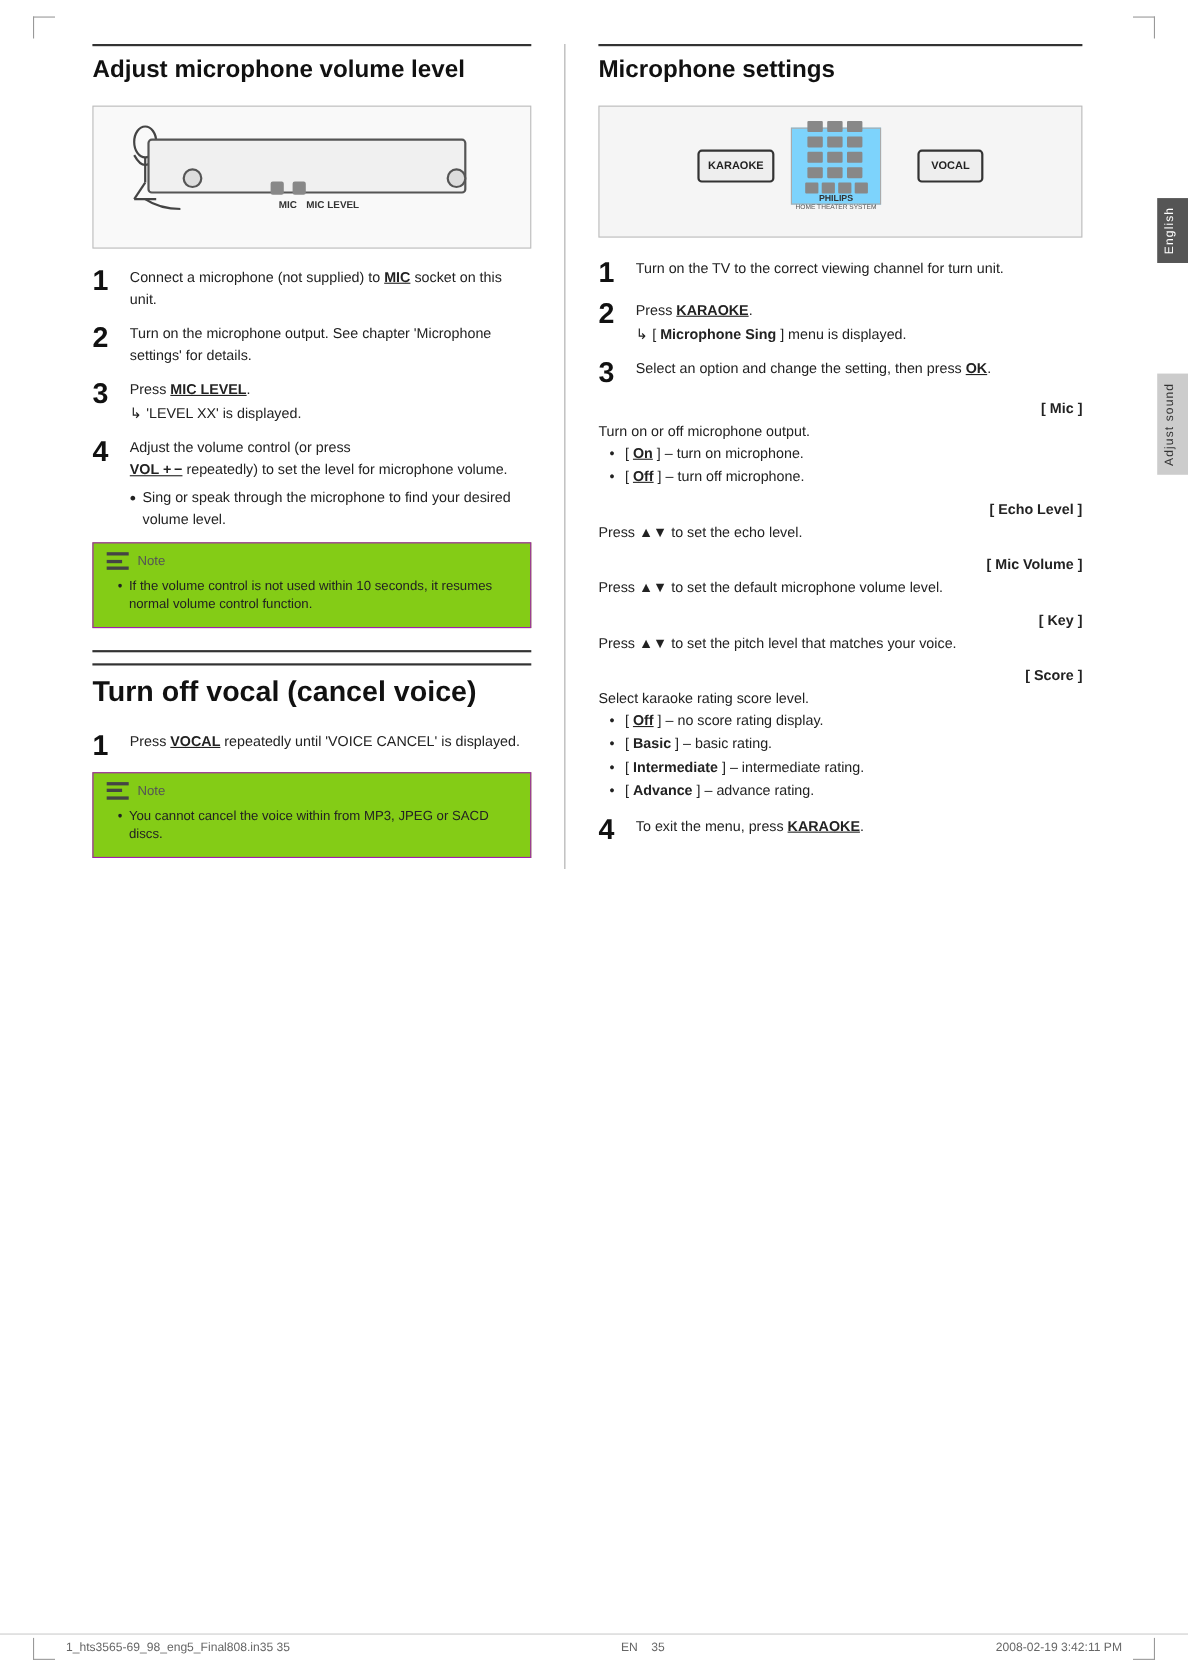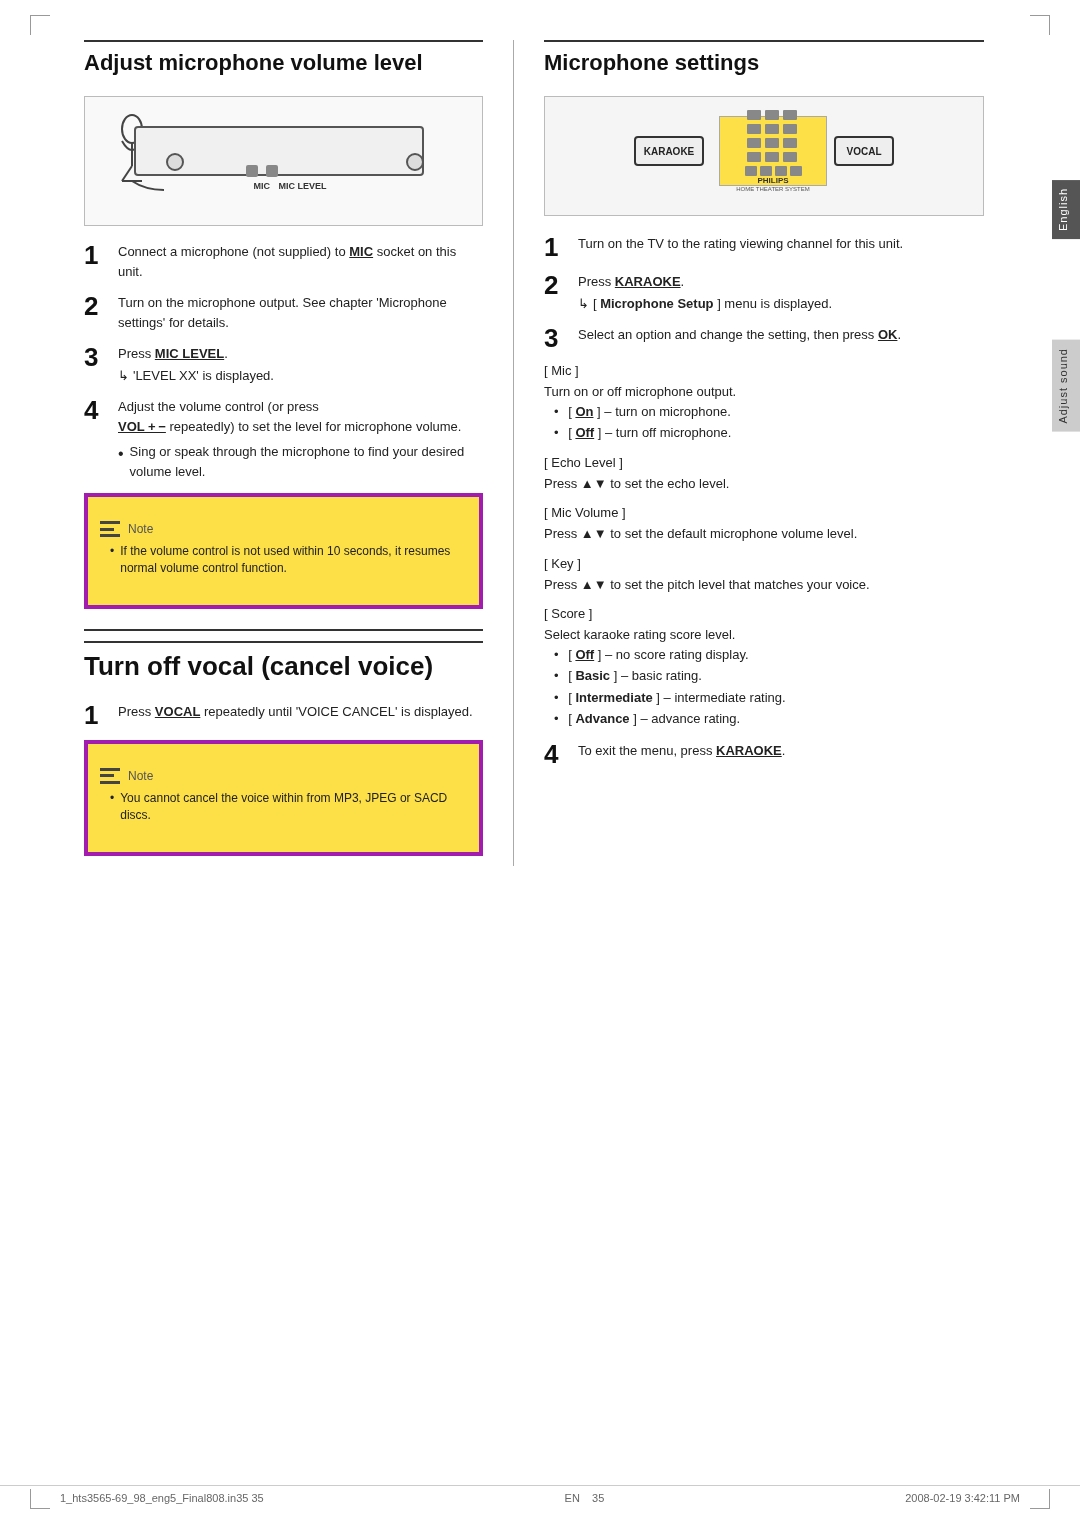--- a/index.html
+++ b/index.html
@@ -162,24 +162,24 @@
       font-size: 13px;
       line-height: 1.5;
     }
 
     
     .bold { font-weight: bold; }
     .bold-underline { font-weight: bold; text-decoration: underline; }
 
     
     .note-box {
-      border: 4px solid #a21caf;
-      padding: 24px 12px;
+      border: 1px solid #a21caf;
+      padding: 8px 12px;
       margin: 10px 0;
-      background: #fde047;
+      background: #84cc16;
     }
 
     .note-header {
       display: flex;
       align-items: center;
       margin-bottom: 6px;
     }
 
     .note-icon {
       width: 20px;
@@ -235,22 +235,23 @@
       position: relative;
     }
 
     
     .sub-section {
       margin-bottom: 12px;
     }
 
     .sub-header {
       font-size: 13px;
-      font-weight: normal;
+      font-weight: bold;
       margin-bottom: 4px;
+      text-align: right;
     }
 
     .sub-content {
       font-size: 13px;
       line-height: 1.5;
     }
 
     .bullet-list {
       margin-left: 10px;
     }
@@ -324,24 +325,24 @@
       align-items: center;
       justify-content: center;
       font-size: 10px;
       font-weight: bold;
     }
 
     .remote-center {
       position: absolute;
       left: 85px;
       top: 10px;
-      width: 108px;
+      width: 82px;
       height: 70px;
       border: 1px solid #aaa;
-      background: #fde047;
+      background: #7dd3fc;
       display: flex;
       flex-direction: column;
       align-items: center;
       justify-content: center;
     }
 
     .remote-grid {
       display: grid;
       grid-template-columns: repeat(3, 16px);
       grid-template-rows: repeat(3, 12px);
@@ -548,31 +549,31 @@
             <div class="philips-sub">HOME THEATER SYSTEM</div>
           </div>
 
           <div class="vocal-btn">VOCAL</div>
         </div>
       </div>
 
       <div class="step">
         <span class="step-number-large">1</span>
         <div class="step-content">
-          Turn on the TV to the rating viewing channel for this unit.
+          Turn on the TV to the correct viewing channel for turn unit.
         </div>
       </div>
 
       <div class="step">
         <span class="step-number-large">2</span>
         <div class="step-content">
           Press <span class="bold-underline">KARAOKE</span>.<br>
           <span style="display:flex;align-items:flex-start;margin-top:2px;">
             <span style="margin-right:4px;">↳</span>
-            <span>[ <span class="bold">Microphone Setup</span> ] menu is displayed.</span>
+            <span>[ <span class="bold">Microphone Sing</span> ] menu is displayed.</span>
           </span>
         </div>
       </div>
 
       <div class="step">
         <span class="step-number-large">3</span>
         <div class="step-content">
           Select an option and change the setting, then press <span class="bold-underline">OK</span>.
         </div>
       </div>

